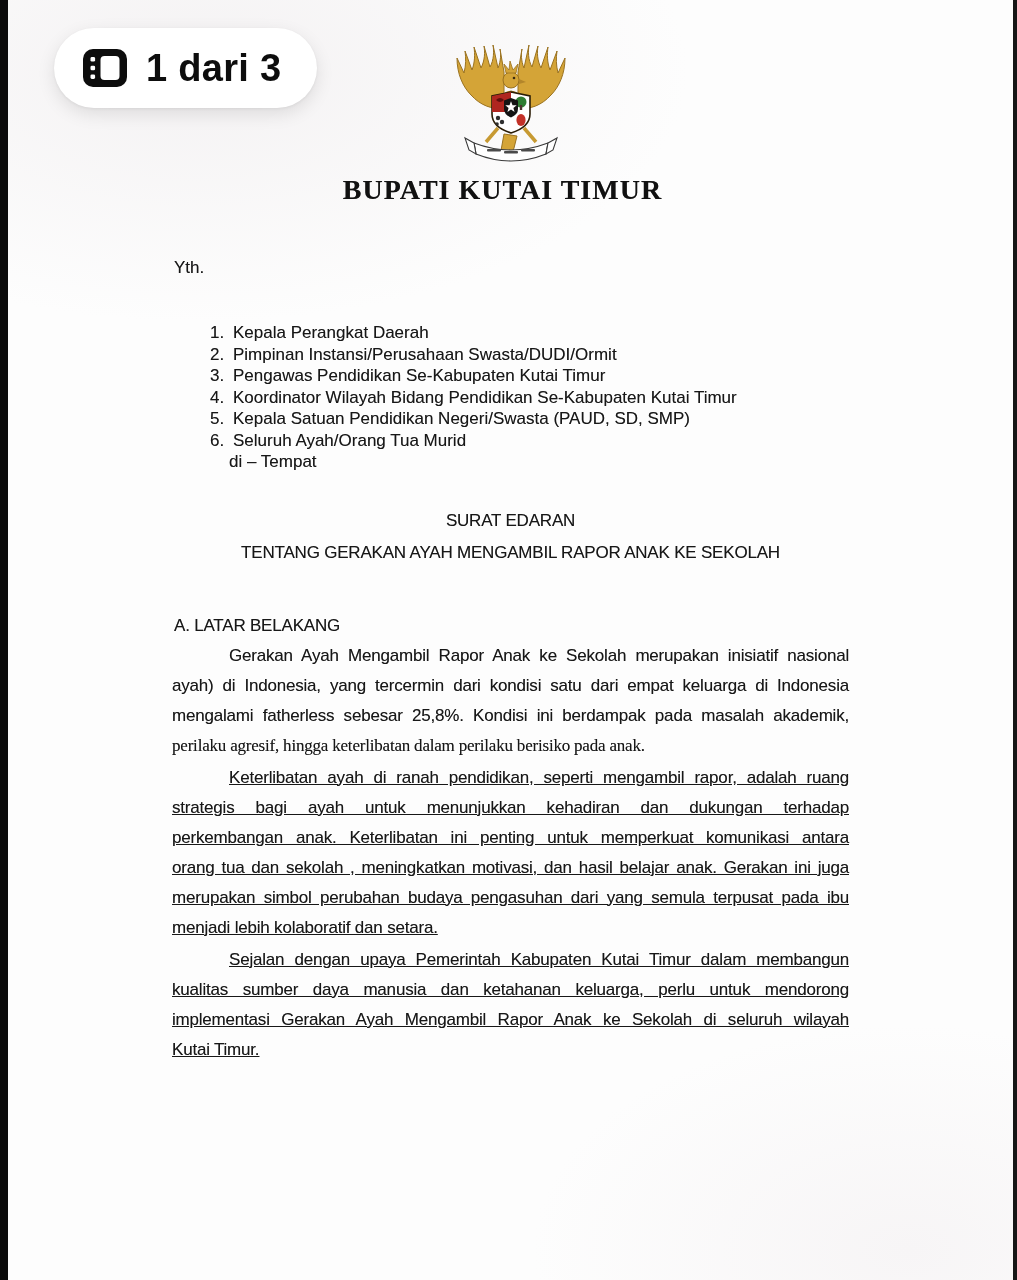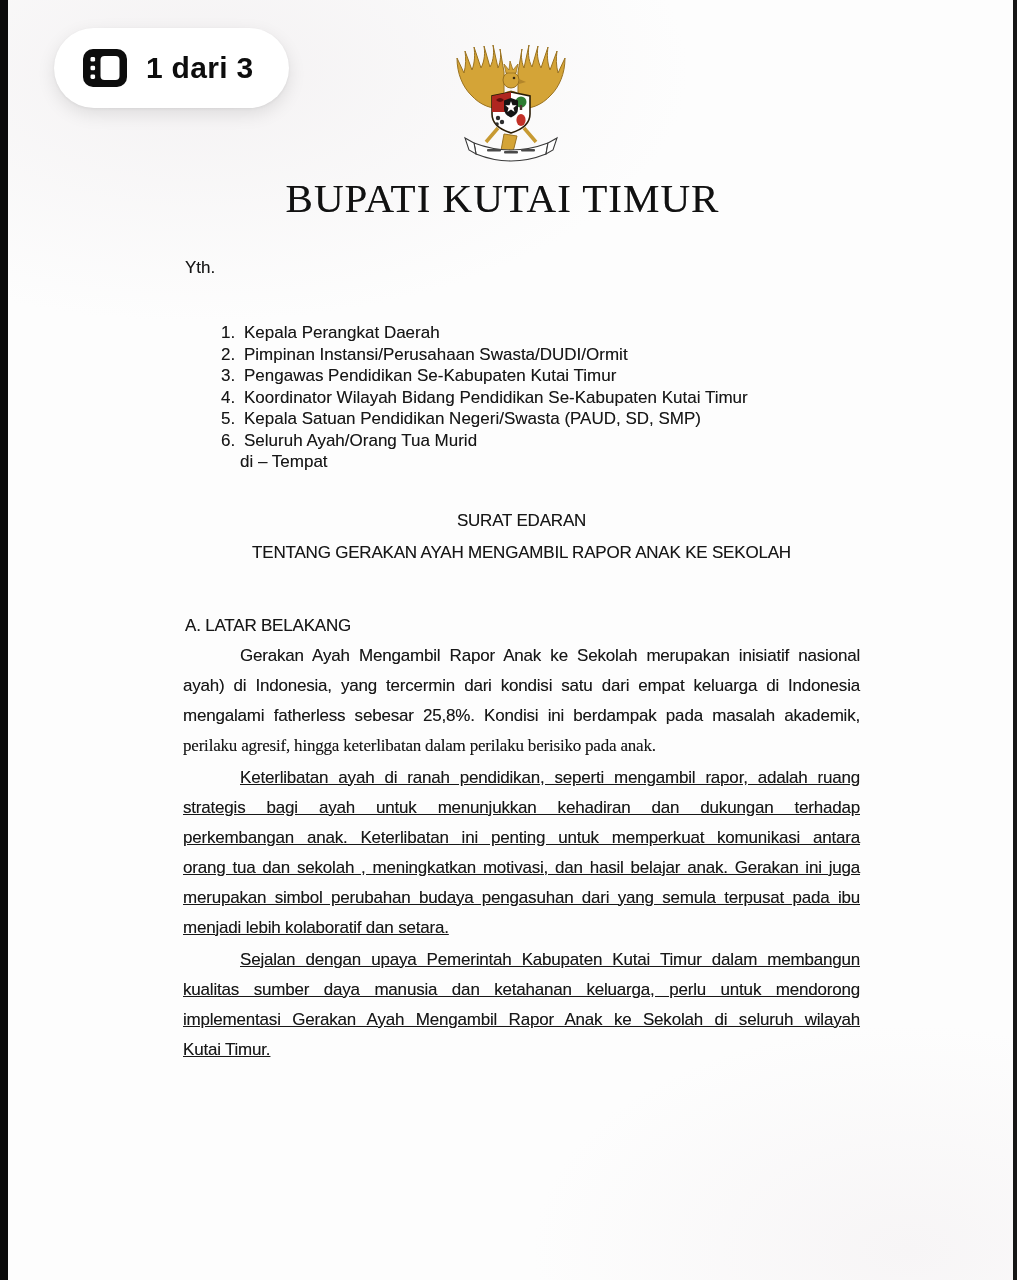--- a/index.html
+++ b/index.html
@@ -18,32 +18,32 @@
       radial-gradient(500px 300px at 900px 1250px, #f7f5f6 0%, rgba(253,252,252,0) 75%),
       #fdfdfd;
   }
   
   .pill{
     position:absolute;left:46px;top:28px;height:80px;
     display:flex;align-items:center;gap:18px;padding:0 36px 0 28px;
     background:#ffffff;border-radius:44px;
     box-shadow:0 6px 18px rgba(0,0,0,.10),0 1px 3px rgba(0,0,0,.06);
   }
-  .pill-text{font-size:30px;font-weight:700;color:#0d0d0d;letter-spacing:.3px;}
+  .pill-text{font-size:38px;font-weight:700;color:#0d0d0d;letter-spacing:.3px;}
   
   .emblem{position:absolute;left:50%;top:42px;transform:translateX(-50%);}
   .letter-title{
     position:absolute;top:174px;left:0;right:16px;text-align:center;
     font-family:"Liberation Serif","DejaVu Serif",serif;
-    font-weight:400;font-size:41px;letter-spacing:1px;color:#111;
+    font-weight:700;font-size:28px;letter-spacing:1px;color:#111;
     text-shadow:0 0 .5px rgba(0,0,0,.45);
   }
   
   .content{
-    position:absolute;left:175px;width:677px;top:258px;
+    position:absolute;left:164px;width:677px;top:258px;
     font-size:17px;color:#171717;
     text-shadow:0 0 .5px rgba(0,0,0,.4);
   }
   .salutation{margin:0 0 44px 2px;}
   ol.recipients{margin:0;padding:0 0 0 57px;line-height:21.5px;font-size:17px;}
   ol.recipients li{padding-left:4px;}
   .location-line{margin:0 0 0 57px;line-height:21.5px;}
   .subject-block{margin-top:32px;text-align:center;line-height:32px;letter-spacing:-.2px;}
   .section-heading{margin:42px 0 0 2px;line-height:30px;letter-spacing:-.2px;}
   .para{margin:0;}

